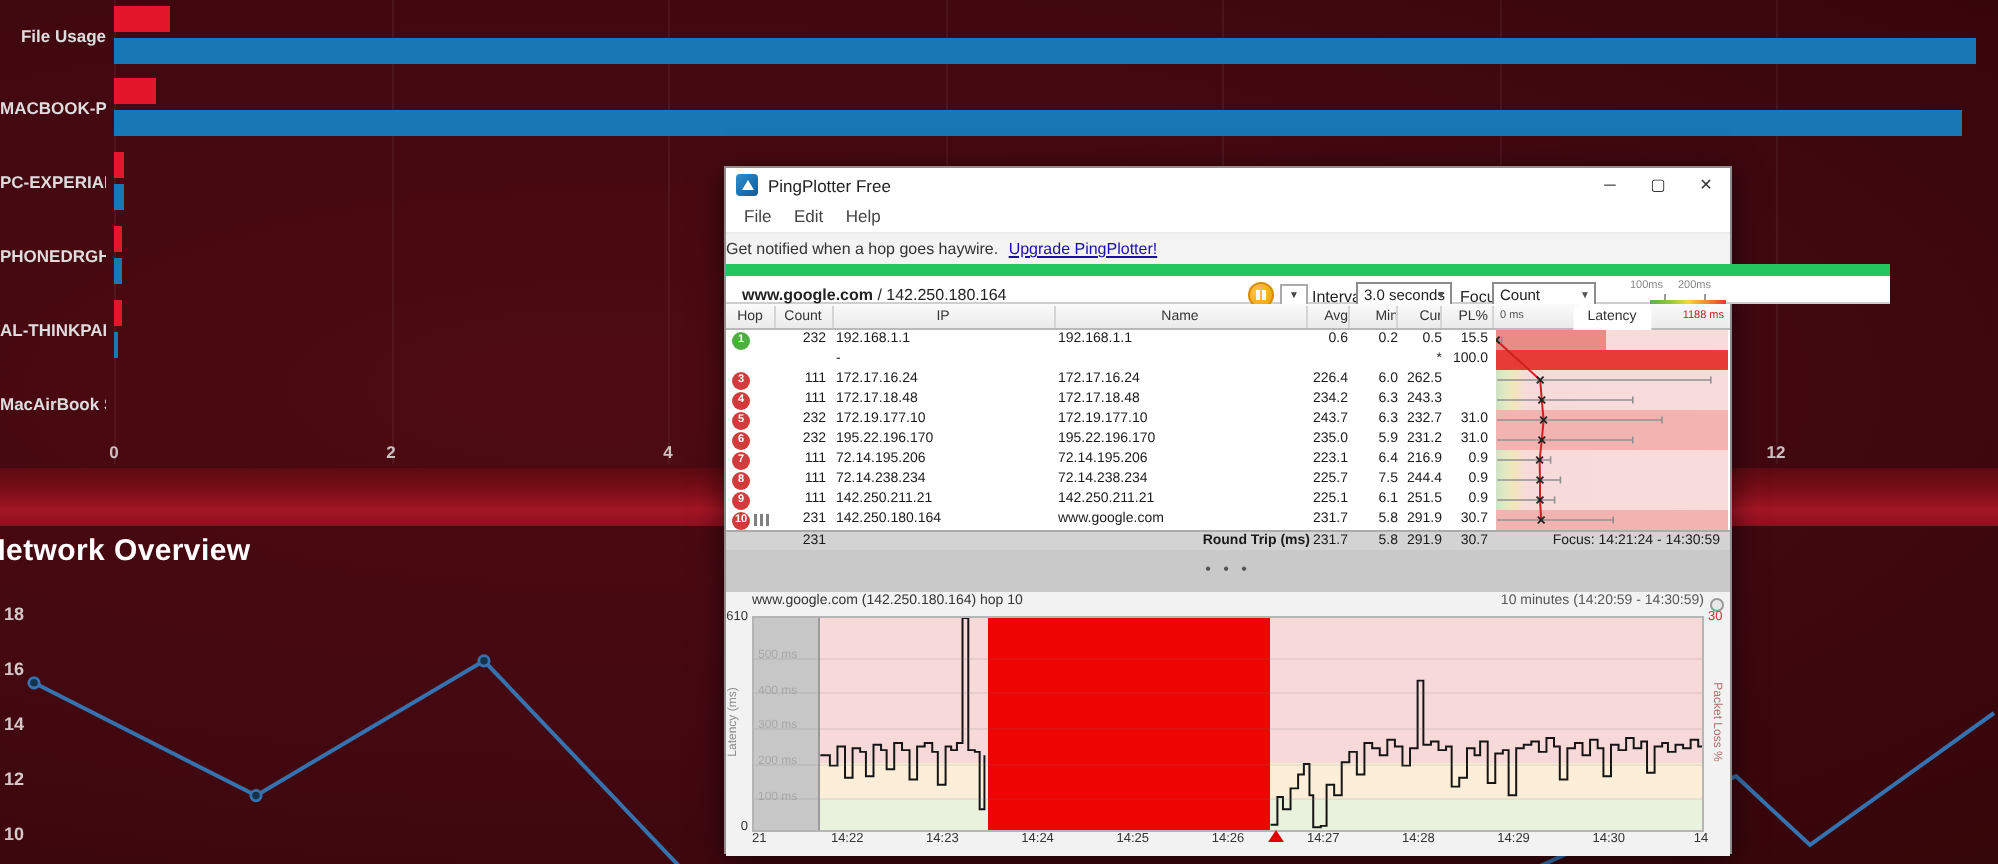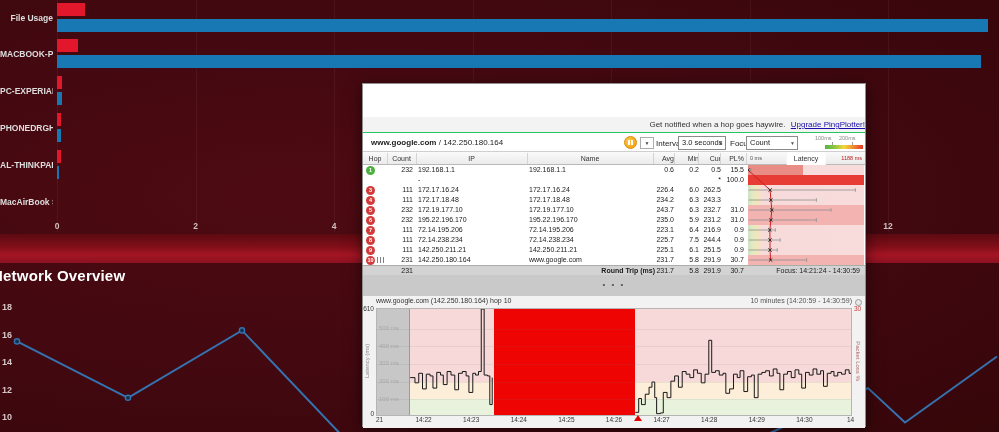--- a/index.html
+++ b/index.html
@@ -24,24 +24,24 @@
 .appico{position:absolute;left:5px;top:3px;width:11px;height:11px;border-radius:2px;
   background:linear-gradient(135deg,#2c8fd0,#135a94)}
 .appico::after{content:'';position:absolute;left:2.5px;top:3px;border-left:3px solid transparent;
   border-right:3px solid transparent;border-bottom:5px solid #fff}
 .ttl{position:absolute;left:21px;top:4px;font-size:8.5px;color:#222}
 .wbtns{position:absolute;right:0;top:0;display:flex}
 .wbtn{width:24px;height:17px;text-align:center;line-height:17px;font-size:8px;color:#333}
 .menu{position:absolute;left:0;top:17px;width:502px;height:16px;background:#fff;border-bottom:1px solid #ececec}
 .menu span{display:inline-block;margin-left:9px;font-size:8.5px;color:#444;line-height:15px}
 .notify{position:absolute;left:0;top:33px;width:502px;height:15px;background:#f3f3f3;
-  text-align:right;font-size:8px;color:#333;line-height:15px}
+  text-align:left;font-size:8px;color:#333;line-height:15px}
 .notify a{color:#1a0dab;text-decoration:underline;margin-left:3px}
-.toolbar{position:absolute;left:0;top:48px;width:502px;height:20px;background:#fff;
-  border-top:1px solid #22c55e;border-bottom:1px solid #cfcfcf}
+.toolbar{position:absolute;left:0;top:48px;width:582px;height:20px;background:#fff;
+  border-top:6px solid #22c55e;border-bottom:1px solid #cfcfcf}
 .tgt{position:absolute;left:8px;top:5px;font-size:8px;color:#222;white-space:nowrap}
 .pausebtn{position:absolute;left:261px;top:3px;width:13px;height:13px;border-radius:50%;
   background:radial-gradient(circle at 35% 35%,#ffc64d,#f59d00);border:1px solid #d98a00}
 .pausebtn::after{content:'';position:absolute;left:3px;top:3px;width:2px;height:5px;background:#fff;box-shadow:3px 0 0 #fff}
 .caretbtn{position:absolute;left:277px;top:4px;width:14px;height:12px;border:1px solid #ababab;
   background:#fff;font-size:5px;text-align:center;line-height:11px;color:#444}
 .lbl{position:absolute;top:6px;font-size:8px;color:#222}
 #lbl-interval{left:293px}#lbl-focus{left:367px}
 .sel{position:absolute;top:3px;height:14px;border:1px solid #8a8a8a;background:#fff;
   font-size:7.5px;color:#222;line-height:12px;padding-left:3px;white-space:nowrap}
@@ -170,20 +170,34 @@
       <text x="12" y="365" text-anchor="end" class="ovtick">14</text>
       <text x="12" y="392.5" text-anchor="end" class="ovtick">12</text>
       <text x="12" y="420" text-anchor="end" class="ovtick">10</text>
       <polyline points="17,341.4 128,397.8 242,330.4 370,465.1 700,465.1 868,388.1 905,422.5 997,356.5" fill="none" stroke="#3572b0" stroke-width="2"></polyline>
       <circle cx="17" cy="341.4" r="2.6" fill="#16324a" stroke="#3572b0" stroke-width="1.4"></circle>
       <circle cx="128" cy="397.8" r="2.6" fill="#16324a" stroke="#3572b0" stroke-width="1.4"></circle>
       <circle cx="242" cy="330.4" r="2.6" fill="#16324a" stroke="#3572b0" stroke-width="1.4"></circle>
     </svg>
 
   <div id="ppw">
+    <div class="tbar">
+      <span class="appico"></span>
+      <span class="ttl">PingPlotter Free</span>
+      <span class="wbtns">
+        <span class="wbtn">─</span>
+        <span class="wbtn">▢</span>
+        <span class="wbtn">✕</span>
+      </span>
+    </div>
+    <div class="menu">
+      <span>File</span>
+      <span>Edit</span>
+      <span>Help</span>
+    </div>
     <div class="notify">
       <span>Get notified when a hop goes haywire.</span>
       <a>Upgrade PingPlotter!</a>
     </div>
     <div class="toolbar">
       <span class="tgt"><b>www.google.com</b><span> / </span><span>142.250.180.164</span></span>
       <span class="pausebtn"></span>
       <span class="caretbtn">▼</span>
       <span class="lbl" id="lbl-interval">Interval</span>
       <span class="sel" id="sel-interval"><span>3.0 seconds</span><i>▼</i></span>

